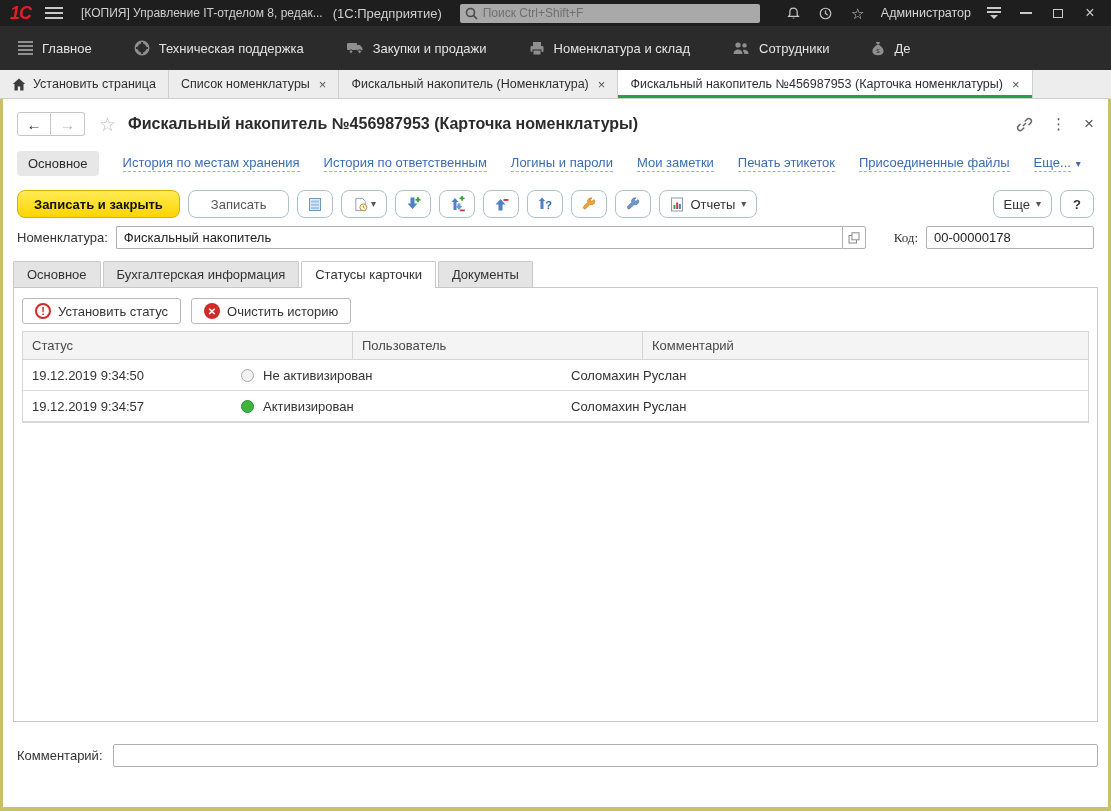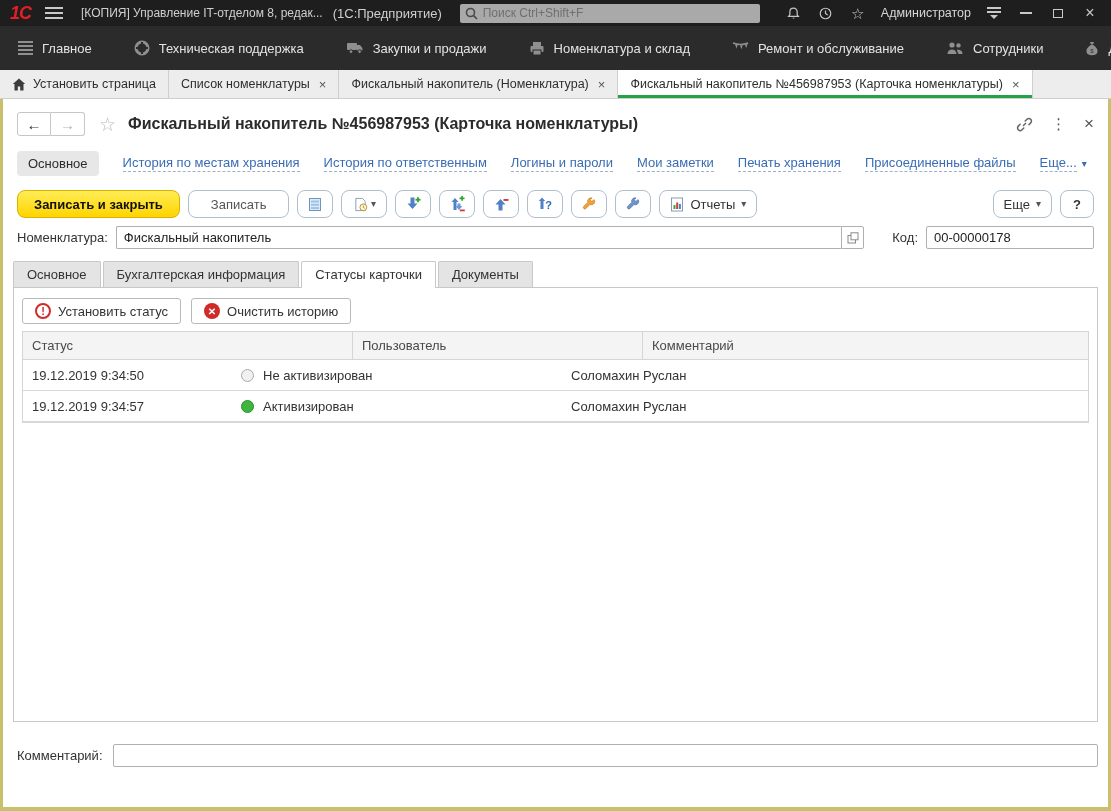--- a/index.html
+++ b/index.html
@@ -76,21 +76,21 @@
   .btn .caret { color:#555; }
   .toolbar-right { margin-left:auto; display:flex; gap:8px; }
   .btn-help { width:34px; font-weight:bold; }
 
   
   .frow { display:flex; align-items:center; padding:8px 14px 0 14px; flex:none; }
   .flabel { color:#333; white-space:nowrap; }
   .finput { height:23px; border:1px solid #b0b0b0; border-radius:2px; font-size:13px; padding:0 7px; font-family:"Liberation Sans",sans-serif; color:#222; outline:none; background:#fff; }
   .inp-nomen { width:740px; margin-left:8px; border-right:none; border-radius:2px 0 0 2px; }
   .open-btn { width:24px; height:23px; border:1px solid #b0b0b0; border-radius:0 2px 2px 0; background:#fff; display:flex; align-items:center; justify-content:center; cursor:pointer; }
-  .lbl-code { margin-left:28px; }
+  .lbl-code { margin-left:28px;font-family:Liberation Serif, serif; }
   .inp-code { width:168px; margin-left:8px; }
   .inp-name { width:706px; margin-left:8px; }
   .checkbox { width:15px; height:15px; border:1px solid #8a8a8a; border-radius:2px; background:#fff; margin-left:16px; position:relative; cursor:pointer; }
   .checkbox .mark { position:absolute; left:1px; top:-4px; color:#2ea52e; font-size:16px; font-weight:bold; }
   .cb-label { margin-left:7px; }
 
   
   .inner-tabs { display:flex; align-items:flex-end; padding:12px 0 0 10px; flex:none; position:relative; z-index:2; }
   .itab { background:#e4e4e4; border:1px solid #c8c8c8; border-bottom:none; padding:5px 13px 5px 13px; margin-right:2px; border-radius:2px 2px 0 0; color:#333; cursor:pointer; font-size:13px; }
   .itab.active { background:#fff; padding-bottom:6px; margin-bottom:-1px; }
@@ -209,31 +209,20 @@
         <svg width="16" height="15" viewBox="0 0 16 15">
             <rect x="4" y="1" width="8" height="4" fill="#8f8f8f"></rect>
             <rect x="1.5" y="5" width="13" height="6" rx="1" fill="#8f8f8f"></rect>
             <rect x="4" y="9" width="8" height="5" fill="#8f8f8f" stroke="#2b2b2b"></rect>
           </svg>
       </span>
       <span>Номенклатура и склад</span>
     </span>
     <span class="m-item">
       <span class="m-icon">
-        <svg width="17" height="14" viewBox="0 0 17 14">
-            <path d="M1 2 Q8.5 5 16 2" fill="none" stroke="#8f8f8f" stroke-width="1.4"></path>
-            <path d="M3 3.2l2.6.3-1 4z" fill="#8f8f8f"></path>
-            <path d="M8 4.3h2.7l-1.3 4z" fill="#8f8f8f"></path>
-            <path d="M13 3.4l2.6-.4-1.5 4z" fill="#8f8f8f"></path>
-          </svg>
-      </span>
-      <span>Ремонт и обслуживание</span>
-    </span>
-    <span class="m-item">
-      <span class="m-icon">
         <svg width="18" height="14" viewBox="0 0 18 14">
             <circle cx="6" cy="4" r="2.6" fill="#8f8f8f"></circle>
             <path d="M1.5 13c0-3 2-4.6 4.5-4.6S10.5 10 10.5 13z" fill="#8f8f8f"></path>
             <circle cx="12.5" cy="4.4" r="2.2" fill="#8f8f8f"></circle>
             <path d="M10.8 8.9c2.3-.6 5.7.6 5.7 4.1h-4z" fill="#8f8f8f"></path>
           </svg>
       </span>
       <span>Сотрудники</span>
     </span>
     <span class="m-item">
@@ -291,21 +280,21 @@
         <span class="ic hdr-close">×</span>
       </span>
     </div>
 
     <div class="navlinks">
       <span class="chip">Основное</span>
       <span class="nlink">История по местам хранения</span>
       <span class="nlink">История по ответственным</span>
       <span class="nlink">Логины и пароли</span>
       <span class="nlink">Мои заметки</span>
-      <span class="nlink">Печать хранения</span>
+      <span class="nlink">Печать этикеток</span>
       <span class="nlink">Присоединенные файлы</span>
       <span class="nlink-more">
         <span class="lbl">Еще...</span>
         <span class="caret">▾</span>
       </span>
     </div>
 
     <div class="toolbar">
       <span class="btn btn-primary">Записать и закрыть</span>
       <span class="btn btn-save">Записать</span>

